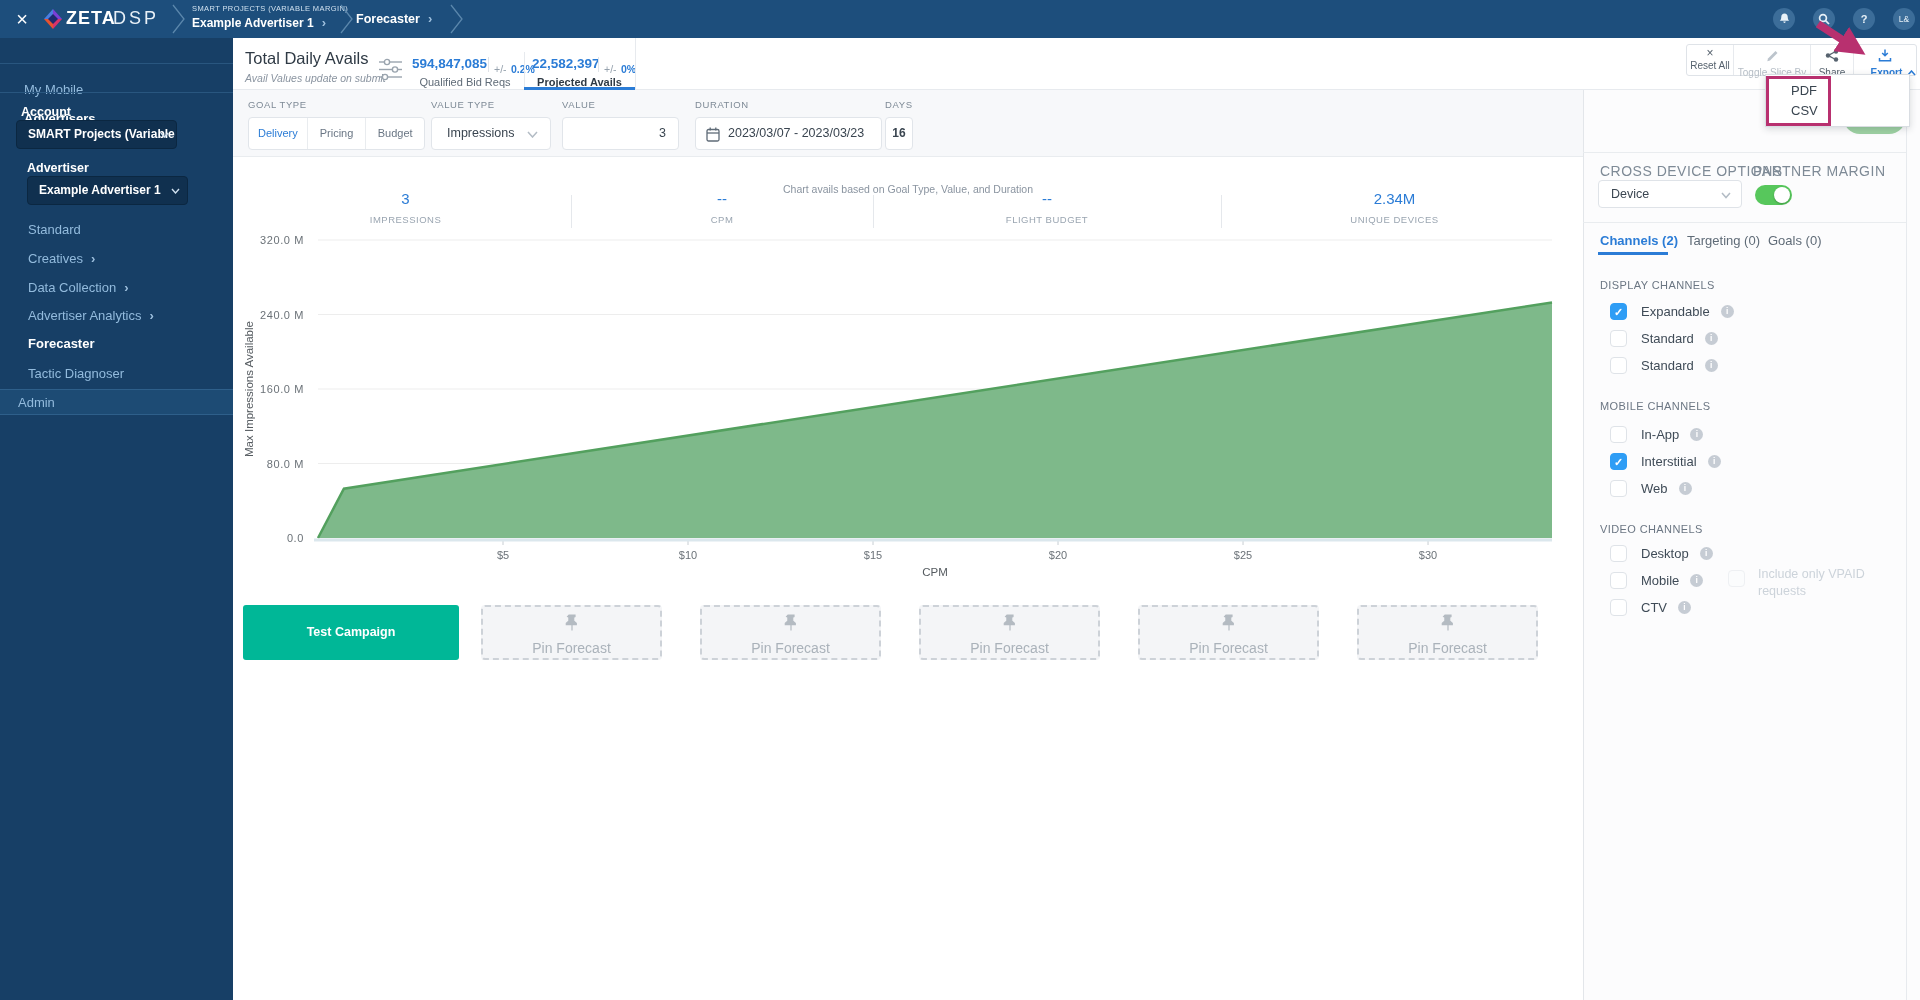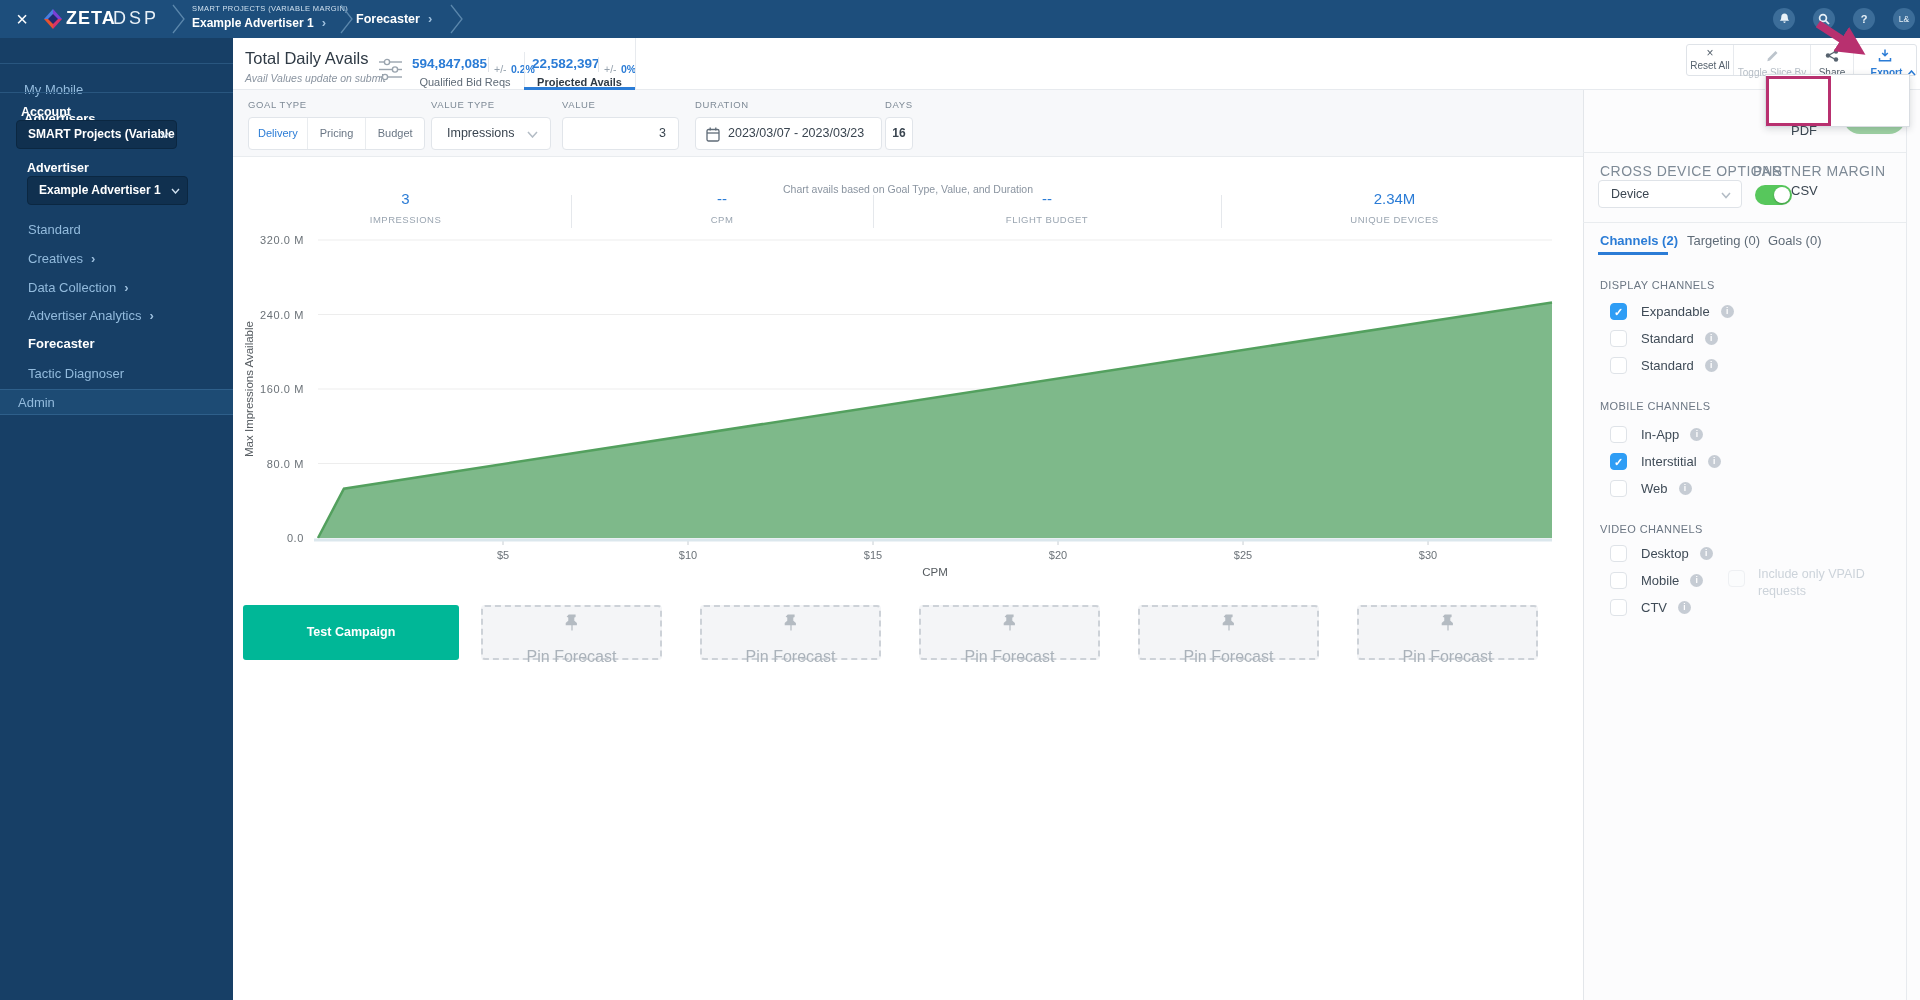--- a/index.html
+++ b/index.html
@@ -68,36 +68,36 @@
   .metric .v{color:#2b7cd6;font-size:15px;font-weight:500;}
   .metric .l{color:#9aa5b1;font-size:9.5px;letter-spacing:.5px;margin-top:7px;}
   .metric-div{top:195px;width:1px;height:33px;background:#e5e8ec;}
   svg text{font-family:"Liberation Sans",sans-serif;}
   
   .btn-test{left:243px;top:605px;width:216px;height:55px;background:#00b797;border-radius:3px;color:#fff;
     font-size:12.5px;font-weight:bold;text-align:center;line-height:55px;cursor:pointer;}
   .pin-card{top:605px;width:181px;height:55px;background:#f4f5f7;border:2px dashed #cdd2d8;border-radius:4px;box-sizing:border-box;
     text-align:center;cursor:pointer;}
   .pin-card .pi{margin-top:7px;}
-  .pin-card .pl{color:#aab2ba;font-size:16px;margin-top:10px;}
+  .pin-card .pl{color:#aab2ba;font-size:14px;margin-top:2px;}
   
   .rpanel{left:1583px;top:38px;width:337px;height:962px;background:#fcfcfd;border-left:1px solid #e3e6ea;box-sizing:border-box;}
   .rp-topstrip{left:1583px;top:38px;width:337px;height:52px;background:#fff;border-bottom:1px solid #e7eaee;box-sizing:border-box;}
   .toolbar{left:1686px;top:44px;width:231px;height:32px;background:#fff;border:1px solid #dfe3e8;border-radius:3px;display:flex;box-sizing:border-box;}
   .tb-btn{border-right:1px solid #e7eaee;text-align:center;padding-top:3px;box-sizing:border-box;cursor:pointer;}
   .tb-btn:last-child{border-right:none;}
   .tb-btn .lbl{font-size:10px;color:#56626e;margin-top:1px;white-space:nowrap;}
   .tb-btn.disabled .lbl{color:#b6bec6;}
   .tb-btn.primary .lbl{color:#2b7cd6;font-weight:bold;text-align:right;}
   .rp-vline{left:1906px;top:90px;width:1px;height:910px;background:#e7eaee;}
   .rp-divider{left:1583px;top:152px;width:323px;height:1px;background:#e9ecef;}
   .submit-sliver{left:1843px;top:100px;width:63px;height:34px;border-radius:17px;background:#9ed1a3;z-index:2;}
   .export-menu{left:1765px;top:74px;width:145px;height:53px;background:#fff;border:1px solid #d9dde2;box-shadow:0 2px 7px rgba(40,50,60,.18);
     z-index:3;padding-top:6px;box-sizing:border-box;}
-  .export-menu .opt{padding-left:25px;font-size:13px;color:#3a4550;line-height:20px;cursor:pointer;margin-top:40px;}
+  .export-menu .opt{padding-left:25px;font-size:13px;color:#3a4550;line-height:20px;cursor:pointer;}
   .anno-box{left:1766px;top:76px;width:65px;height:50px;border:3px solid #b8306f;z-index:4;box-sizing:border-box;}
   .anno-arrow{left:1806px;top:18px;z-index:5;}
   .rp-lbl{color:#7e8a96;font-size:14px;letter-spacing:.5px;}
   .dev-select{left:1598px;top:180px;width:144px;height:28px;background:#fff;border:1px solid #dfe3e8;border-radius:4px;box-sizing:border-box;
     font-size:12.5px;color:#3a4550;line-height:26px;padding-left:12px;cursor:pointer;}
   .dev-select svg{position:absolute;right:10px;top:11px;}
   .toggle{left:1755px;top:185px;width:37px;height:20px;border-radius:10px;background:#57c75c;cursor:pointer;}
   .toggle .knob{position:absolute;left:19px;top:2px;width:16px;height:16px;border-radius:50%;background:#fff;box-shadow:0 1px 2px rgba(0,0,0,.25);}
   .rp-tab{top:233px;font-size:13px;color:#5f6b77;cursor:pointer;}
   .rp-tab.active{color:#2b7cd6;font-weight:bold;}

